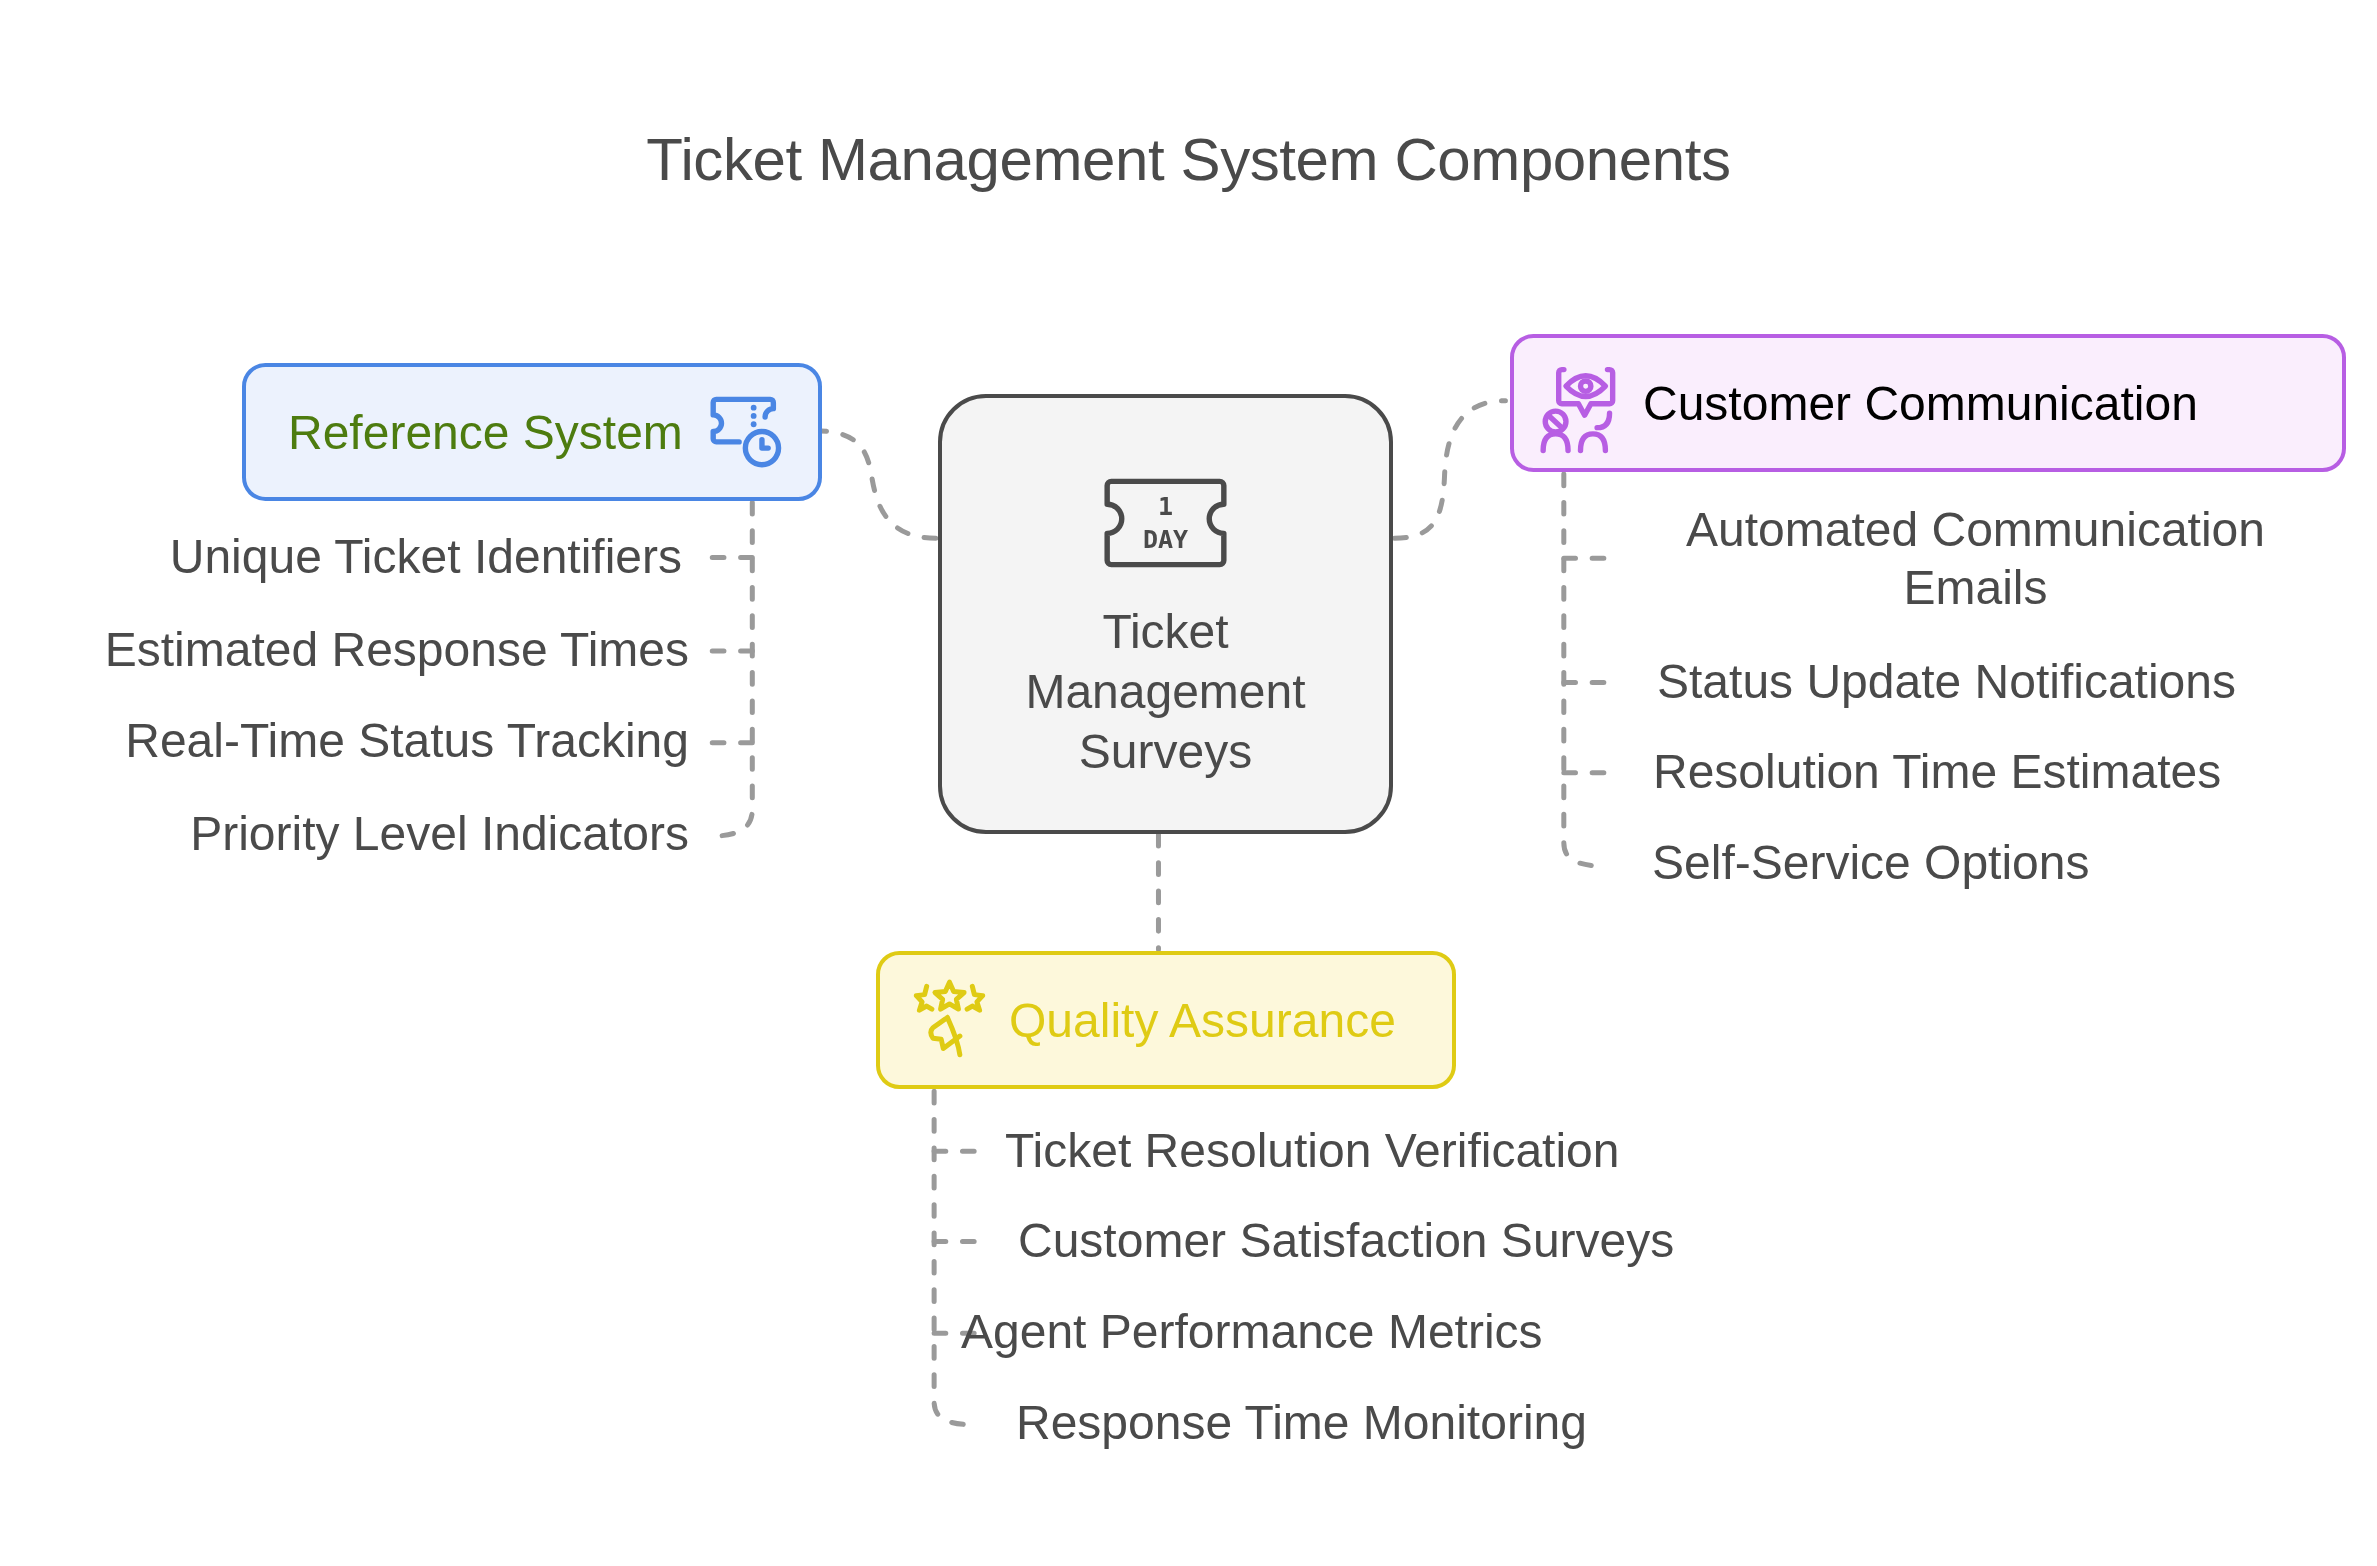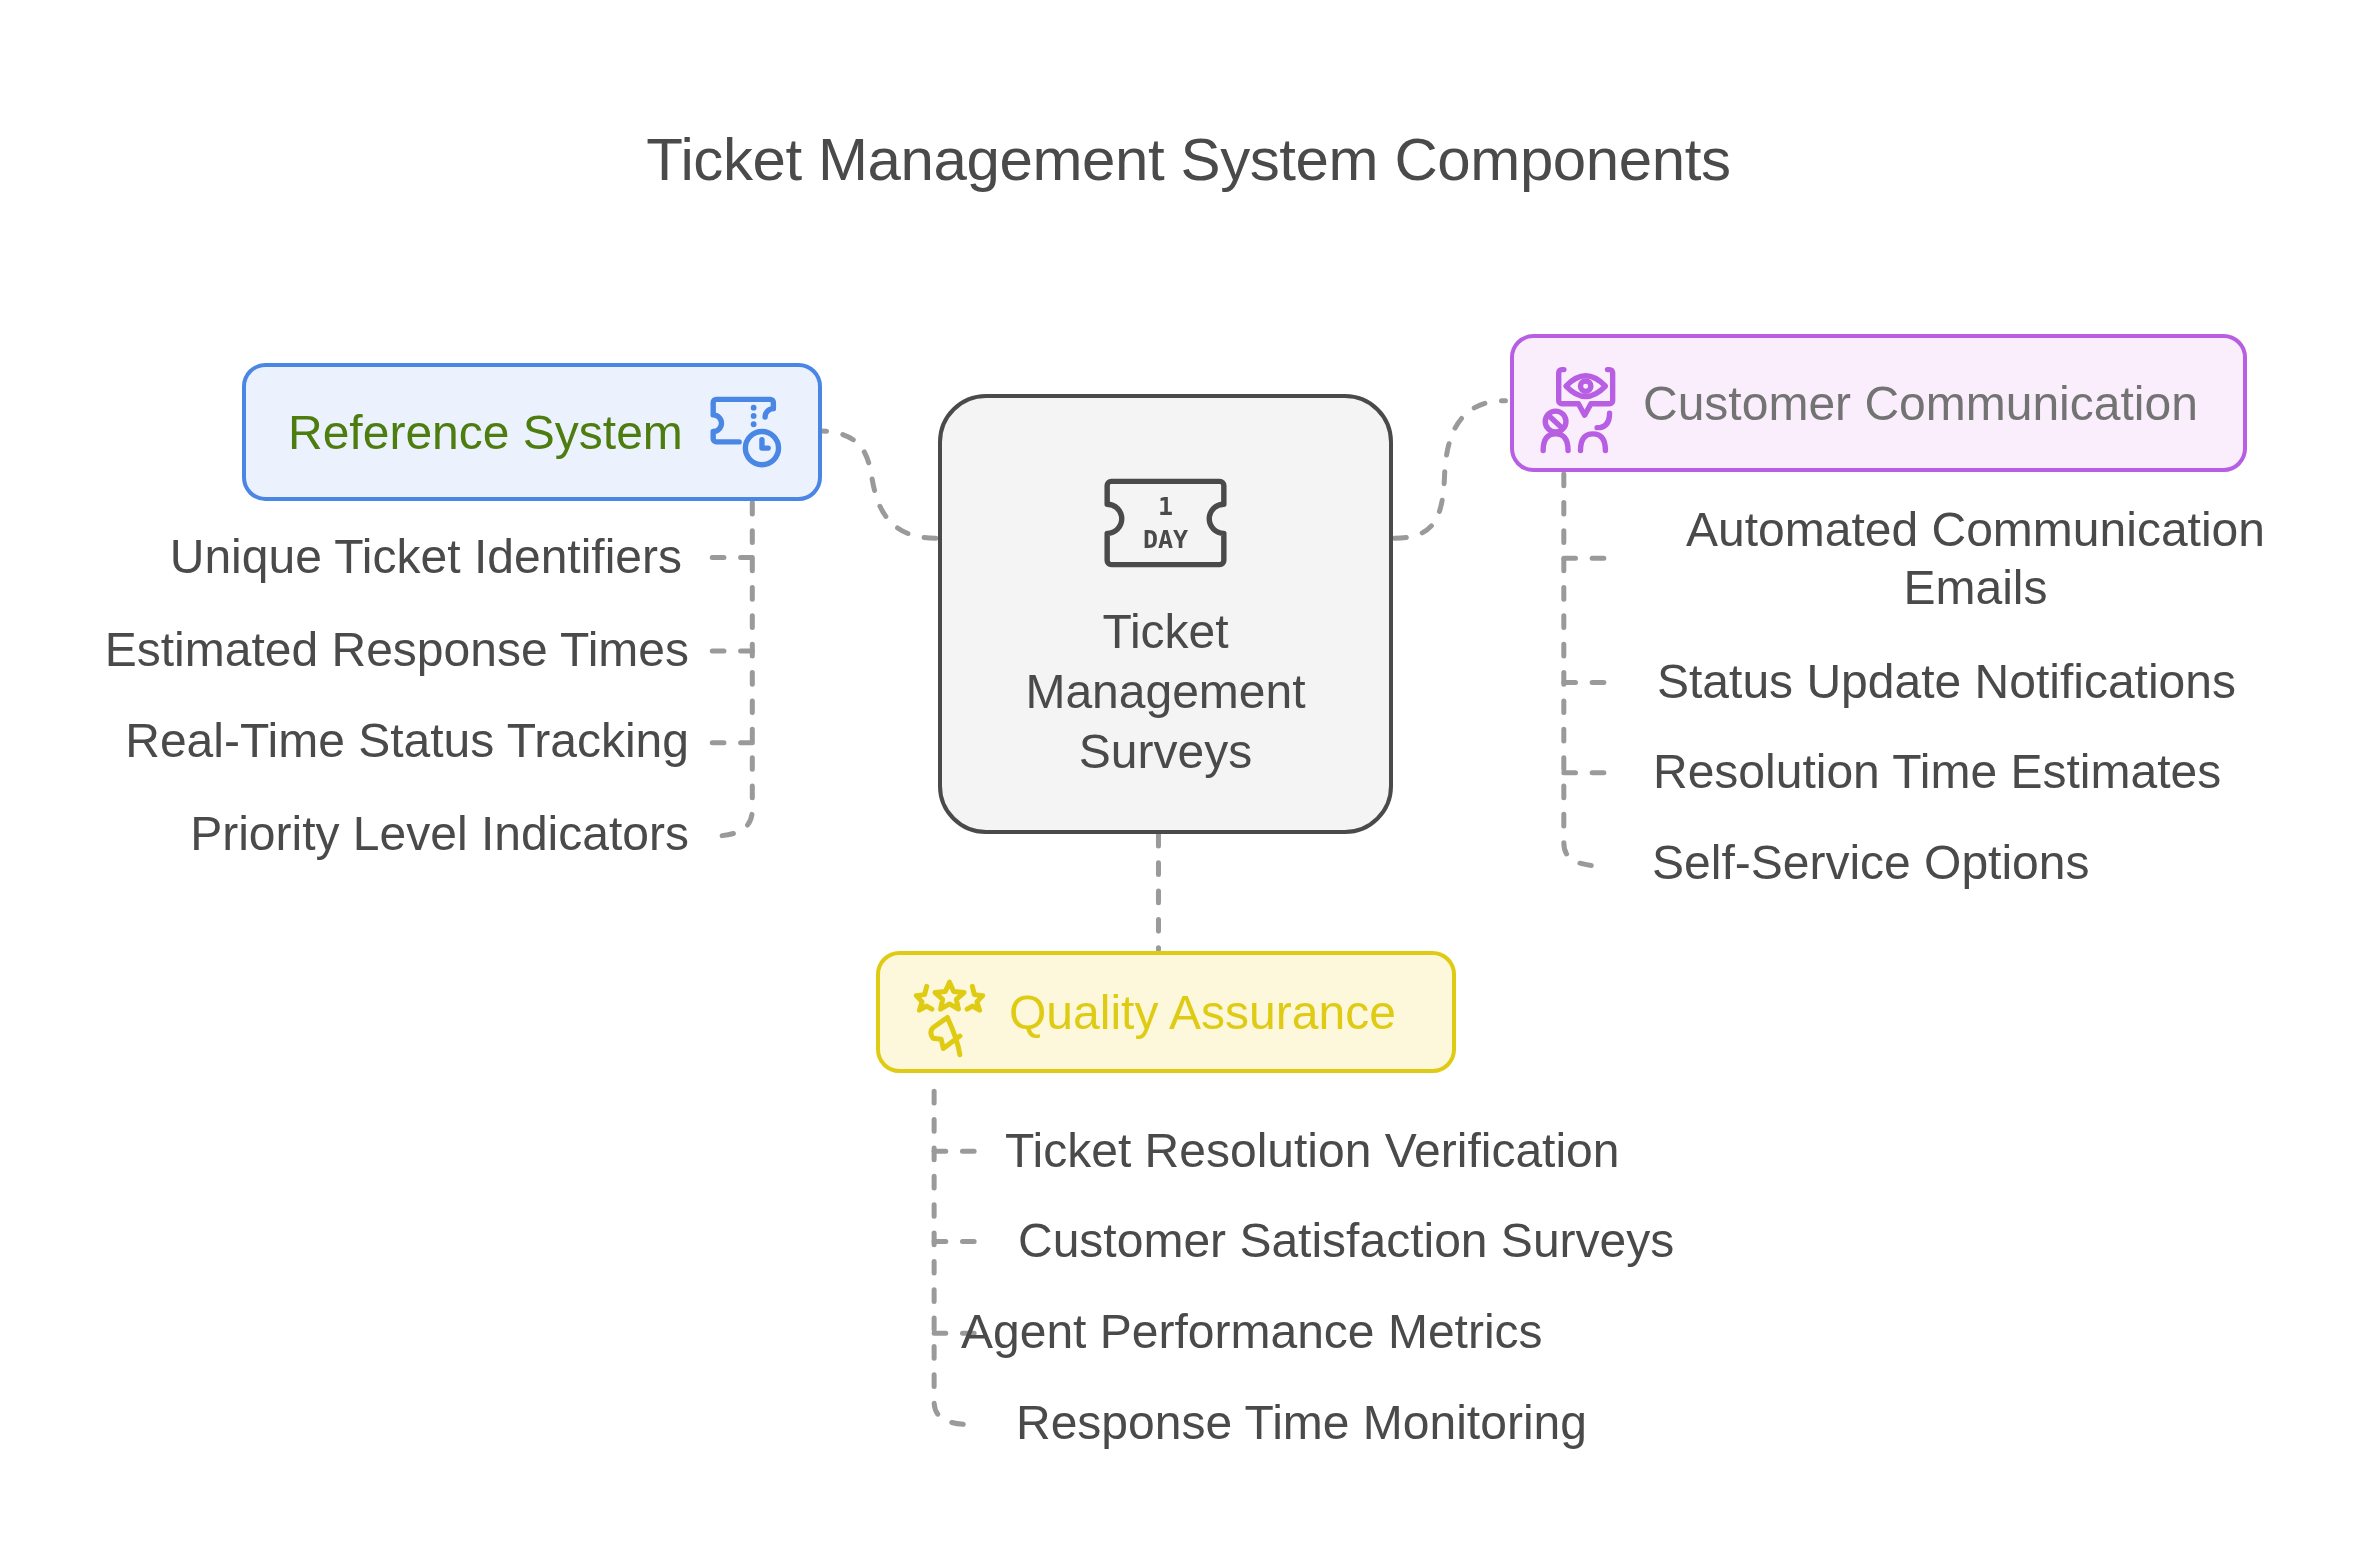--- a/index.html
+++ b/index.html
@@ -7,25 +7,25 @@
          font-family: "Liberation Sans", "DejaVu Sans", sans-serif; color: #4a4a4a; }
   .title { position: absolute; left: 0; width: 2377px; top: 125px; text-align: center;
            font-size: 60px; color: #4a4a4a; letter-spacing: -0.4px; }
   svg.links { position: absolute; left: 0; top: 0; }
   .box { position: absolute; box-sizing: border-box; border-width: 4.2px; border-style: solid;
          display: flex; align-items: center; }
   .ref { left: 242px; top: 363px; width: 580px; height: 138px; border-radius: 23.4px;
          background: #ecf2fd; border-color: #4a86e4; color: #4d7c0f; }
   .ref .lbl { position: absolute; left: 42px; font-size: 48px; }
   .ref .icon { position: absolute; right: 27px; top: 23.4px; width: 83px; height: 83px; }
-  .cust { left: 1510px; top: 334px; width: 737px; height: 138px; border-radius: 23.4px;
-          background: #faeefd; border-color: #b75ee3; color: #737373; }
+  .cust { left: 1510px; top: 334px; width: 836px; height: 138px; border-radius: 23.4px;
+          background: #faeefd; border-color: #b75ee3; color: #000000; }
   .cust .lbl { position: absolute; left: 129px; font-size: 48px; }
   .cust .icon { position: absolute; left: 25px; top: 25px; width: 83px; height: 92px; }
-  .qa { left: 876px; top: 951px; width: 580px; height: 122px; border-radius: 23.4px;
+  .qa { left: 876px; top: 951px; width: 580px; height: 138px; border-radius: 23.4px;
         background: #fdf8db; border-color: #dfcb14; color: #dfcb14; }
   .qa .lbl { position: absolute; left: 129px; font-size: 48px; }
   .qa .icon { position: absolute; left: 27.5px; top: 23.4px; width: 83px; height: 83px; }
   .center { left: 938px; top: 394px; width: 455px; height: 440px; border-radius: 48px;
             background: #f4f4f4; border-color: #4a4a4a; flex-direction: column; justify-content: flex-start; }
   .center .icon { margin-top: 79px; width: 125px; height: 92px; }
   .center .lbl { margin-top: 33px; text-align: center; font-size: 48px; line-height: 60px; color: #4a4a4a; }
   .item { position: absolute; font-size: 48px; color: #4a4a4a; white-space: nowrap; line-height: 58px; }
   .left-item { text-align: right; right: 1695px; }
   .center-text { text-align: center; }

